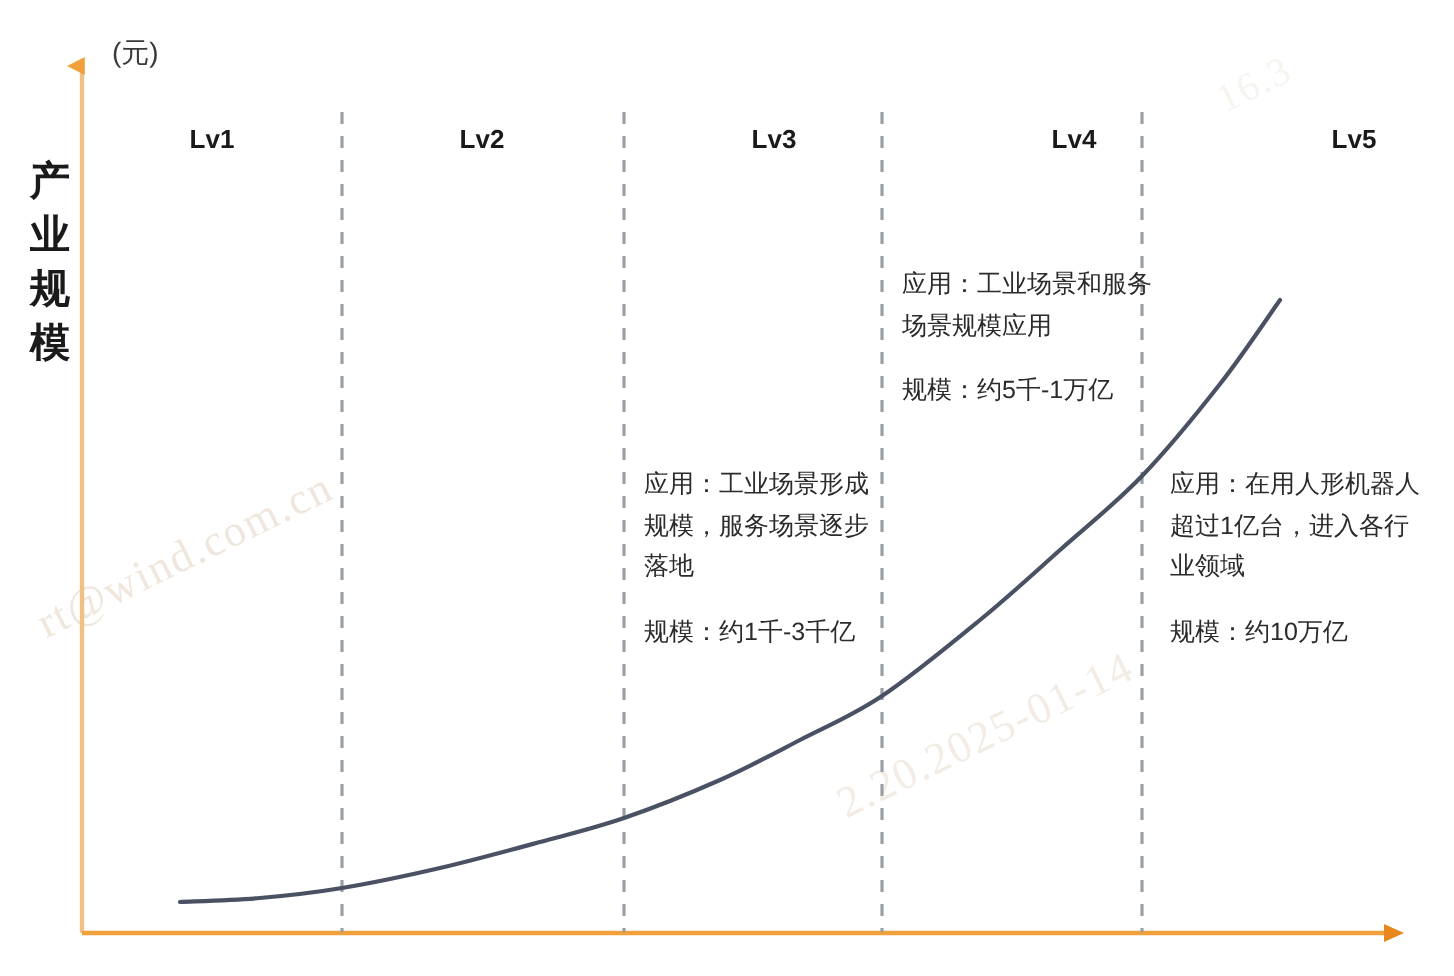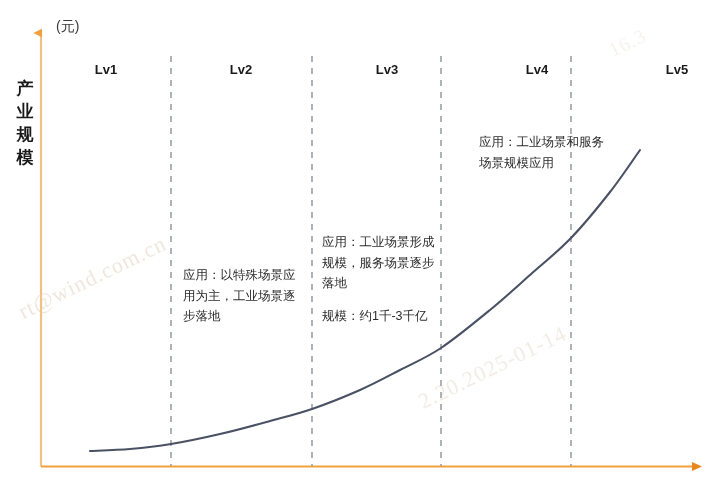--- a/index.html
+++ b/index.html
@@ -67,21 +67,21 @@
     top: 18px;
     font-size: 14px;
     color: #3a3a3a;
     font-weight: 400;
   }
   .y-title {
     position: absolute;
     left: 14px;
     top: 78px;
     width: 22px;
-    font-size: 17px;
+    font-size: 20px;
     font-weight: bold;
     color: #1a1a1a;
     line-height: 1.35;
     text-align: center;
     letter-spacing: 0px;
   }
 
   
   .lv-header {
     position: absolute;
@@ -146,26 +146,30 @@
   <div class="lv-header" style="left:106px;">Lv1</div>
   <div class="lv-header" style="left:241px;text-align:center;">Lv2</div>
   <div class="lv-header" style="left:376px;margin-left:11px;">Lv3</div>
   <div class="lv-header" style="left:537px;">Lv4</div>
   <div class="lv-header" style="left:677px;">Lv5</div>
 
   <div class="note" style="left:43px; top:342px; width:124px;">
   </div>
 
   <div class="note" style="left:183px; top:265px; width:122px;">
-    <p class="line-app">应用：以特殊场景应用为主，工业场景逐步落地</p>
   </div>
 
   <div class="note" style="left:322px; top:232px; width:122px;">
     <p class="line-app">应用：工业场景形成规模，服务场景逐步落地</p>
     <p class="line-scale">规模：约1千-3千亿</p>
   </div>
 
-  <div class="note" style="left:451px; top:132px; width:126px;margin-left:28px;">
+  <div class="note" style="left:451px; top:132px; width:126px;">
     <p class="line-app">应用：工业场景和服务场景规模应用</p>
+    <p class="line-scale">规模：约5千-1万亿</p>
   </div>
 
+  <div class="note" style="left:585px; top:232px; width:128px;">
+    <p class="line-app">应用：在用人形机器人超过1亿台，进入各行业领域</p>
+    <p class="line-scale">规模：约10万亿</p>
+  </div>
 
 </div>
 
 </body></html>

